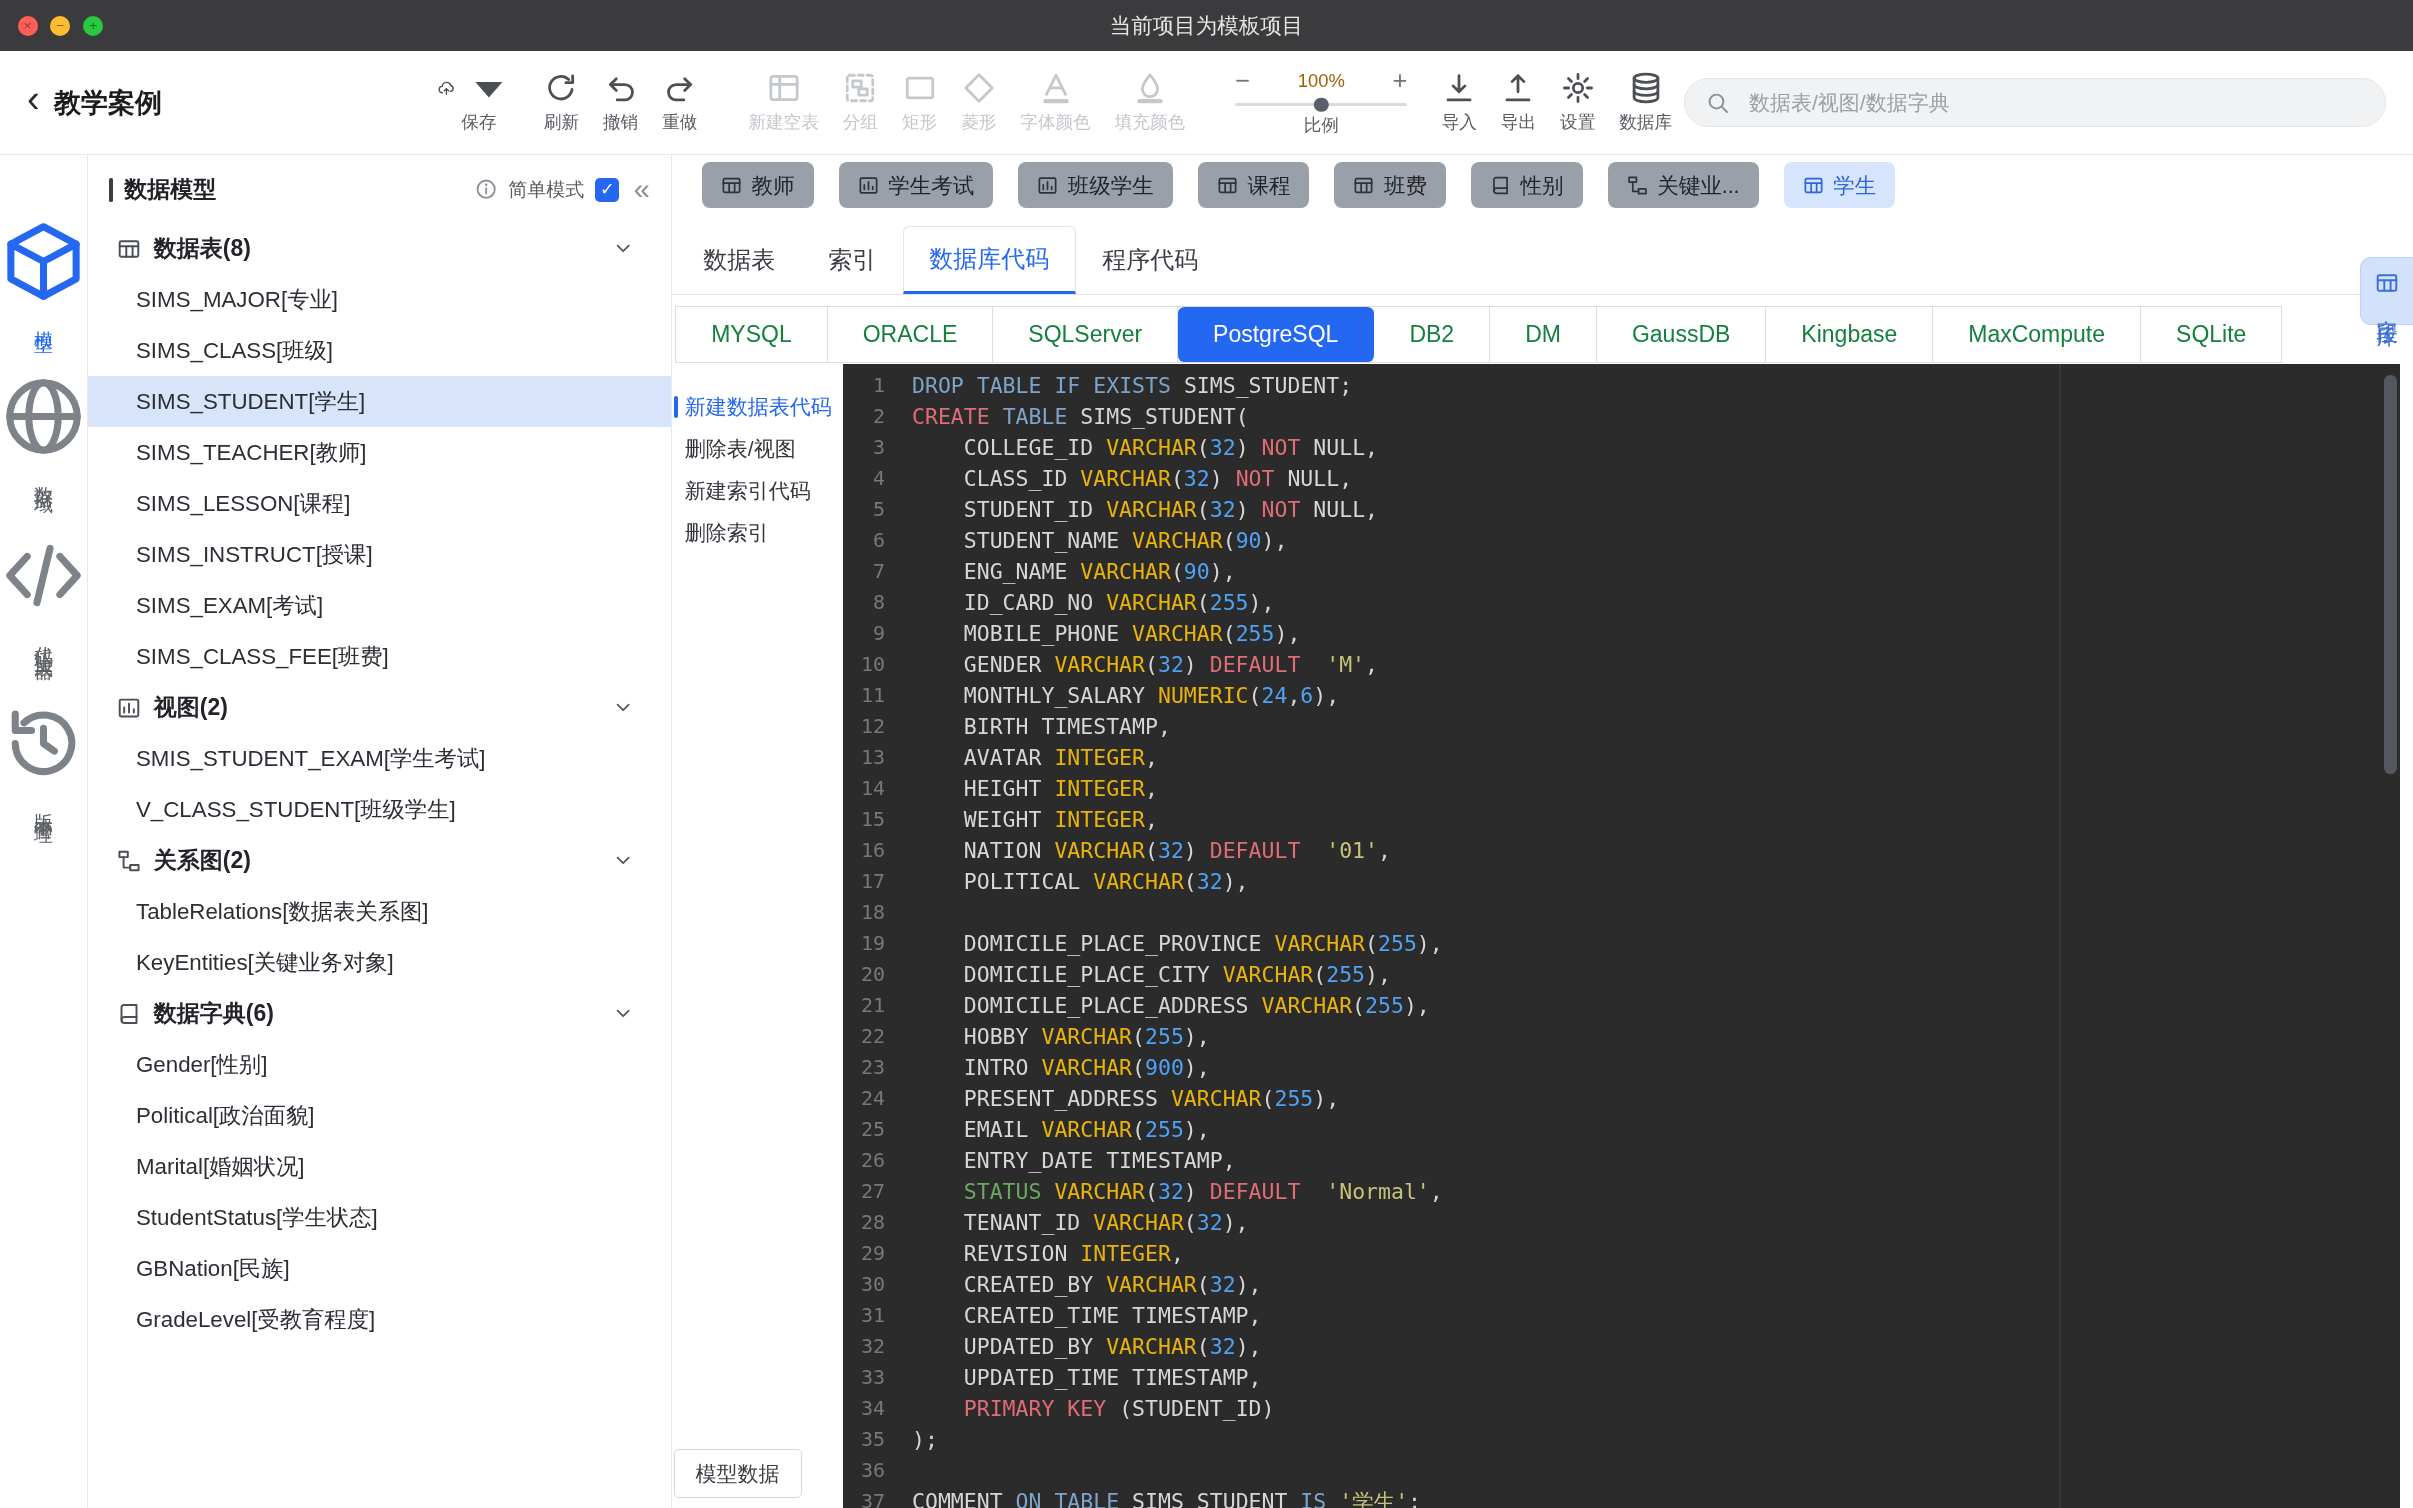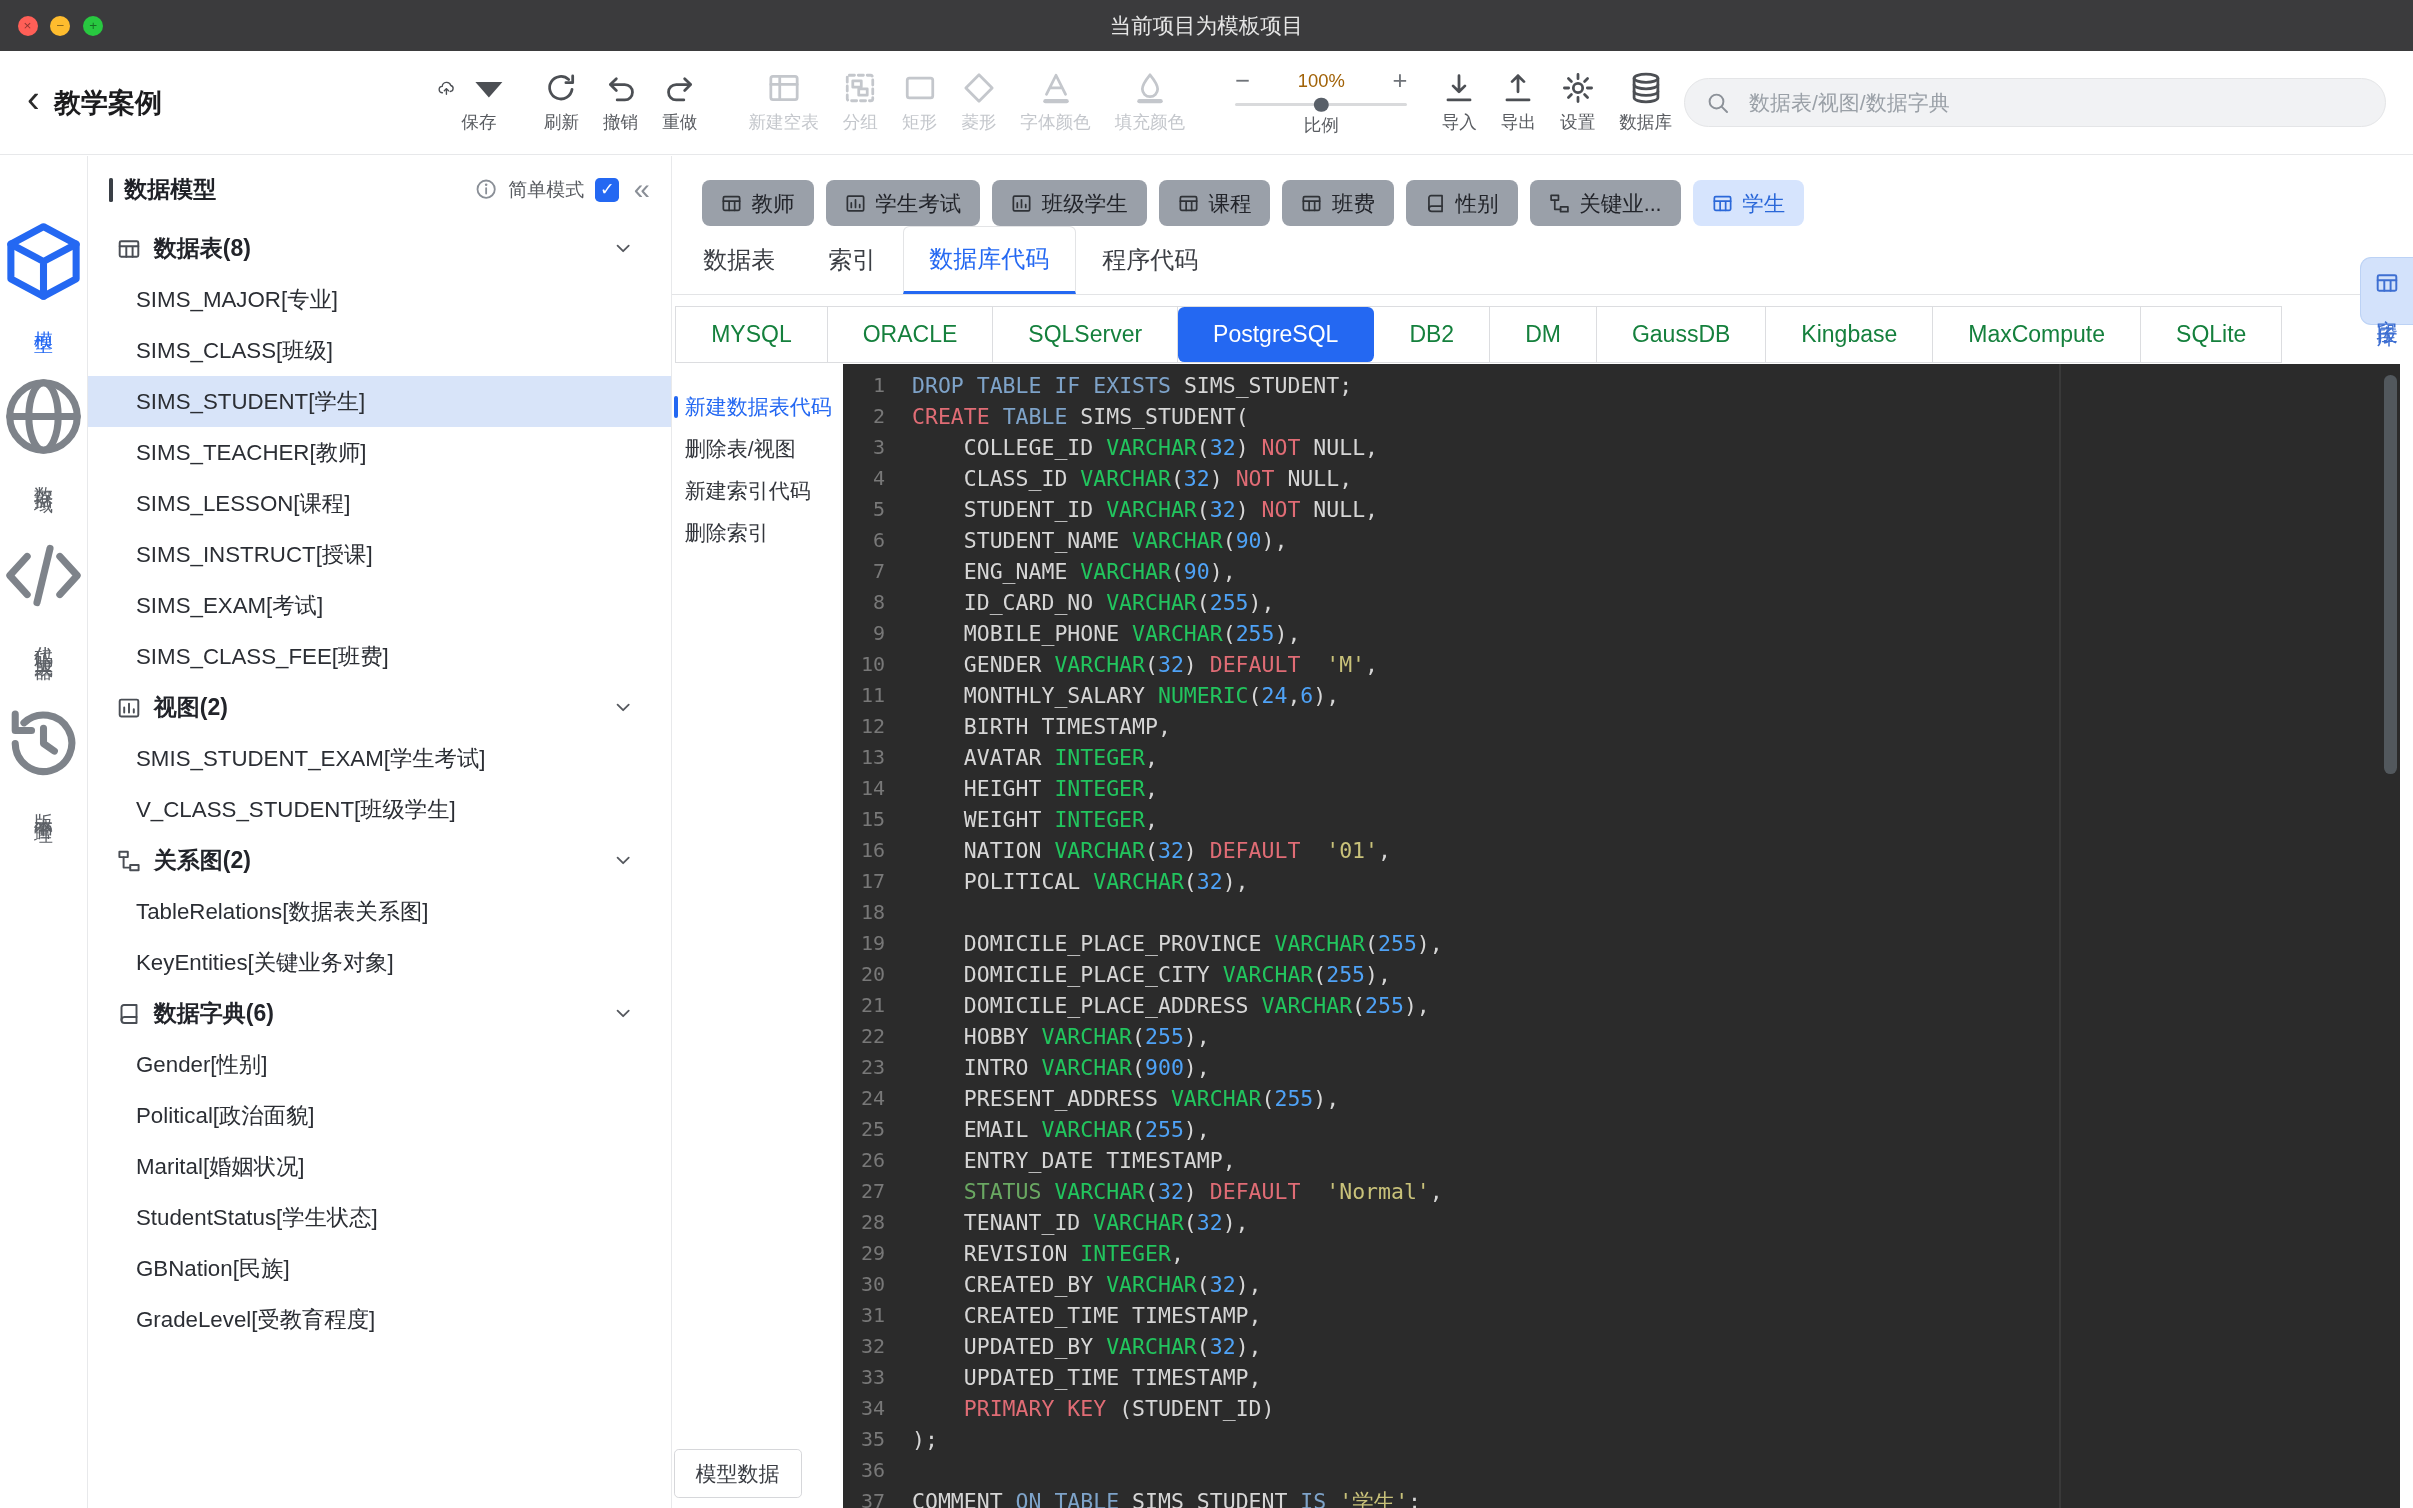--- a/index.html
+++ b/index.html
@@ -70,21 +70,21 @@
   .tree-section .sic{width:24px;height:24px;color:#4a4e55}
   .tree-section .sic svg{width:24px;height:24px}
   .slb{font-size:23px;font-weight:700;color:#22242a}
   .chev{margin-left:auto;width:22.3px;height:22.3px;color:#55585e}
   .chev svg{width:22.3px;height:22.3px}
   .tree-item{height:51px;display:flex;align-items:center;padding-left:48px;font-size:22.3px;color:#2b2e34;cursor:pointer;white-space:nowrap}
   .tree-item.selected{background:#d8e4f9}
 
   
   .main{position:absolute;left:672px;top:0;right:0;bottom:0}
-  .chips{height:70px;display:flex;align-items:flex-end;gap:12px;padding:6.4px 0 0 30px}
+  .chips{height:70px;display:flex;align-items:flex-start;gap:25px;padding:6.4px 0 0 30px}
   .chip{height:46px;display:inline-flex;align-items:center;gap:9.6px;padding:0 19px;border-radius:8px;
     background:#9aa0a9;color:#22242a;font-size:21.5px;cursor:pointer;flex:none}
   .chip .cic{width:21px;height:21px;color:#2f3237}
   .chip .cic svg{width:21px;height:21px}
   .chip.active{background:#d6e4fd;color:#2b68d9}
   .chip.active .cic{color:#2b68d9}
   .doc-tabs{height:69px;border-bottom:0.8px solid #e3e4e6;display:flex;align-items:stretch;padding-left:4.8px}
   .dtab{display:flex;align-items:center;padding:0 25.5px;font-size:24px;color:#3b3e44;cursor:pointer;border:0.8px solid transparent}
   .dtab.active{color:var(--accent,#2468f2);border:0.8px solid #e3e4e6;border-bottom:3.2px solid var(--accent,#2468f2);
     border-radius:6.4px 6.4px 0 0;background:#fff}
@@ -99,21 +99,21 @@
   .cn-item.active{color:var(--accent,#2468f2);padding-left:1.6px}
   .cn-item .bar{width:4.8px;height:22.3px;background:var(--accent,#2468f2);border-radius:2.4px;margin-right:6.4px;flex:none}
   .model-data{position:absolute;bottom:9.6px;left:1.6px;padding:9.6px 21px;font-size:21px;color:#3b3e44;background:#fff;
     border:0.8px solid #d6d7da;border-radius:4.8px;font-family:Liberation Mono, monospace;cursor:pointer;white-space:nowrap}
 
   .editor{flex:1;margin-right:12.8px;background:#2b2b2b;position:relative;overflow:hidden;padding-top:6.4px;
     font-family:"DejaVu Sans Mono","Liberation Mono",monospace}
   .cl{display:flex;line-height:31px;font-size:21.5px}
   .ln{width:69px;flex:none;text-align:right;padding-right:27px;color:#787878;font-size:20px}
   .cd{white-space:pre;color:#d6d6d6}
-  .s-k1{color:#e06c75}.s-k2{color:#7ea3c9}.s-ty{color:#22c55e}.s-num{color:#4fa3f7}.s-str{color:#c9c27a}.s-gr{color:#6aa862}
+  .s-k1{color:#e06c75}.s-k2{color:#7ea3c9}.s-ty{color:#eab308}.s-num{color:#4fa3f7}.s-str{color:#c9c27a}.s-gr{color:#6aa862}
   .guide{position:absolute;top:0;bottom:0;left:1216px;width:1.6px;background:rgba(255,255,255,.07)}
   .vscroll{position:absolute;right:3.2px;top:11.2px;width:12.8px;height:399px;border-radius:6.4px;background:#596066;opacity:.85;cursor:pointer}
 
   .fieldlib{position:absolute;right:0;top:101px;width:53px;padding:12.8px 0 14.4px;background:#d3e2fb;
     border:0.8px solid #bcd2f5;border-right:none;border-radius:11.2px 0 0 11.2px;display:flex;flex-direction:column;
     align-items:center;gap:8px;color:#3e6fd2;cursor:pointer;z-index:5}
   .flic{width:24px;height:24px}
   .flic svg{width:24px;height:24px}
   .fllabel{writing-mode:vertical-rl;text-orientation:upright;font-size:21px;letter-spacing:2.4px}
 </style>

